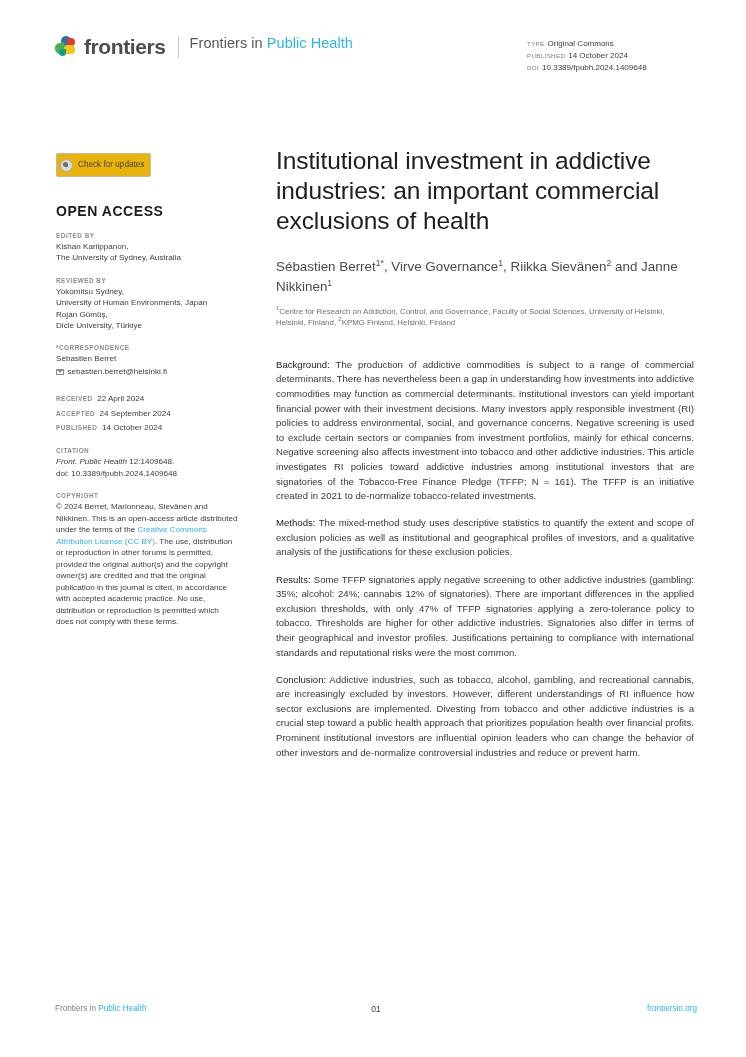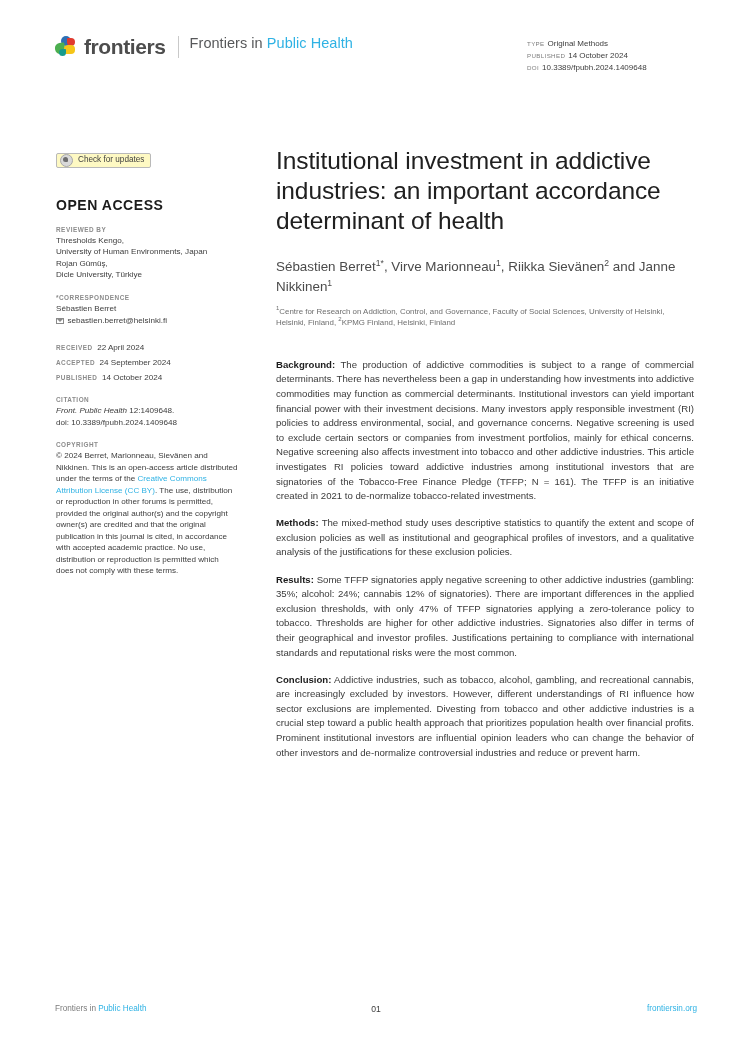--- a/index.html
+++ b/index.html
@@ -123,24 +123,24 @@
   .sidebar {
     position: absolute;
     left: 56px;
     top: 153px;
     width: 182px;
   }
   .updates-badge {
     display: inline-flex;
     align-items: center;
     border: 1px solid #b9b9b9;
-    background: #fef9c3;
+    background: #eab308;
     border-radius: 2px;
     padding: 2px 6px 2px 3px;
-    height: 15px;
+    height: 24px;
     box-sizing: border-box;
   }
   .updates-badge .cfu-icon {
     width: 11px;
     height: 11px;
     border-radius: 50%;
     background: #d9d9d9;
     border: 1px solid #a8a8a8;
     position: relative;
     margin-right: 5px;
@@ -269,21 +269,21 @@
 
   .abstract { margin-top: 29px; }
   .abs-para {
     font-size: 9.6px;
     line-height: 14.6px;
     color: #3a3a3a;
     text-align: justify;
     margin: 0 0 12.5px 0;
   }
   .abs-para .head {
-    font-weight: bold;
+    font-weight: normal;
     color: #1d1d1d;
   }
 
   .keywords-block { margin-top: 16px; }
   .kw-label {
     font-size: 6.4px;
     font-weight: bold;
     letter-spacing: 0.5px;
     color: #8b8b8b;
     text-transform: uppercase;
@@ -336,38 +336,43 @@
       <span class="petal-green"></span>
       <span class="petal-yellow"></span>
       <span class="petal-teal"></span>
     </div>
     <div class="logo-word">frontiers</div>
     <div class="logo-divider"></div>
     <div class="journal-name"><span>Frontiers in </span><span class="accent">Public Health</span></div>
   </div>
 
   <div class="pubmeta">
-    <div class="pubmeta-row"><span class="pubmeta-key">TYPE</span><span class="pubmeta-val">Original Methods</span></div>
+    <div class="pubmeta-row"><span class="pubmeta-key">TYPE</span><span class="pubmeta-val">Original Commons</span></div>
     <div class="pubmeta-row"><span class="pubmeta-key">PUBLISHED</span><span class="pubmeta-val">14 October 2024</span></div>
     <div class="pubmeta-row"><span class="pubmeta-key">DOI</span><span class="pubmeta-val">10.3389/fpubh.2024.1409648</span></div>
   </div>
 
   <div class="sidebar">
 
     <div class="updates-badge">
       <span class="cfu-icon"></span>
       <span class="cfu-label">Check for updates</span>
     </div>
 
     <div class="open-access">OPEN ACCESS</div>
 
+    <div class="meta-block">
+      <div class="meta-label">EDITED BY</div>
+      <div class="meta-line">Kishan Kariippanon,</div>
+      <div class="meta-line">The University of Sydney, Australia</div>
+    </div>
 
     <div class="meta-block">
       <div class="meta-label">REVIEWED BY</div>
-      <div class="meta-line">Thresholds Kengo,</div>
+      <div class="meta-line">Yokomitsu Sydney,</div>
       <div class="meta-line">University of Human Environments, Japan</div>
       <div class="meta-line">Rojan Gümüş,</div>
       <div class="meta-line">Dicle University, Türkiye</div>
     </div>
 
     <div class="meta-block">
       <div class="meta-label">*CORRESPONDENCE</div>
       <div class="meta-line">Sébastien Berret</div>
       <div class="email-row">
         <span class="mail-icon"></span>
@@ -389,24 +394,24 @@
 
     <div class="copyright-block">
       <div class="meta-label">COPYRIGHT</div>
       <div class="copyright-text"><span>© 2024 Berret, Marionneau, Sievänen and Nikkinen. This is an open-access article distributed under the terms of the </span><span class="lnk">Creative Commons Attribution License (CC BY)</span><span>. The use, distribution or reproduction in other forums is permitted, provided the original author(s) and the copyright owner(s) are credited and that the original publication in this journal is cited, in accordance with accepted academic practice. No use, distribution or reproduction is permitted which does not comply with these terms.</span></div>
     </div>
 
   </div>
 
   <div class="main">
 
-    <h1 class="article-title">Institutional investment in addictive industries: an important accordance determinant of health</h1>
+    <h1 class="article-title">Institutional investment in addictive industries: an important commercial exclusions of health</h1>
 
     <div class="authors">
-      <span>Sébastien Berret</span><sup>1*</sup><span>, Virve Marionneau</span><sup>1</sup><span>, Riikka Sievänen</span><sup>2</sup><span> and</span>
+      <span>Sébastien Berret</span><sup>1*</sup><span>, Virve Governance</span><sup>1</sup><span>, Riikka Sievänen</span><sup>2</sup><span> and</span>
       <span>Janne Nikkinen</span><sup>1</sup>
     </div>
 
     <div class="affiliations"><sup>1</sup><span>Centre for Research on Addiction, Control, and Governance, Faculty of Social Sciences, University of Helsinki, Helsinki, Finland, </span><sup>2</sup><span>KPMG Finland, Helsinki, Finland</span></div>
 
     <div class="abstract">
       <p class="abs-para"><span class="head">Background:</span><span> The production of addictive commodities is subject to a range of commercial determinants. There has nevertheless been a gap in understanding how investments into addictive commodities may function as commercial determinants. Institutional investors can yield important financial power with their investment decisions. Many investors apply responsible investment (RI) policies to address environmental, social, and governance concerns. Negative screening is used to exclude certain sectors or companies from investment portfolios, mainly for ethical concerns. Negative screening also affects investment into tobacco and other addictive industries. This article investigates RI policies toward addictive industries among institutional investors that are signatories of the Tobacco-Free Finance Pledge (TFFP; N = 161). The TFFP is an initiative created in 2021 to de-normalize tobacco-related investments.</span></p>
       <p class="abs-para"><span class="head">Methods:</span><span> The mixed-method study uses descriptive statistics to quantify the extent and scope of exclusion policies as well as institutional and geographical profiles of investors, and a qualitative analysis of the justifications for these exclusion policies.</span></p>
       <p class="abs-para"><span class="head">Results:</span><span> Some TFFP signatories apply negative screening to other addictive industries (gambling: 35%; alcohol: 24%; cannabis 12% of signatories). There are important differences in the applied exclusion thresholds, with only 47% of TFFP signatories applying a zero-tolerance policy to tobacco. Thresholds are higher for other addictive industries. Signatories also differ in terms of their geographical and investor profiles. Justifications pertaining to compliance with international standards and reputational risks were the most common.</span></p>
       <p class="abs-para"><span class="head">Conclusion:</span><span> Addictive industries, such as tobacco, alcohol, gambling, and recreational cannabis, are increasingly excluded by investors. However, different understandings of RI influence how sector exclusions are implemented. Divesting from tobacco and other addictive industries is a crucial step toward a public health approach that prioritizes population health over financial profits. Prominent institutional investors are influential opinion leaders who can change the behavior of other investors and de-normalize controversial industries and reduce or prevent harm.</span></p>

